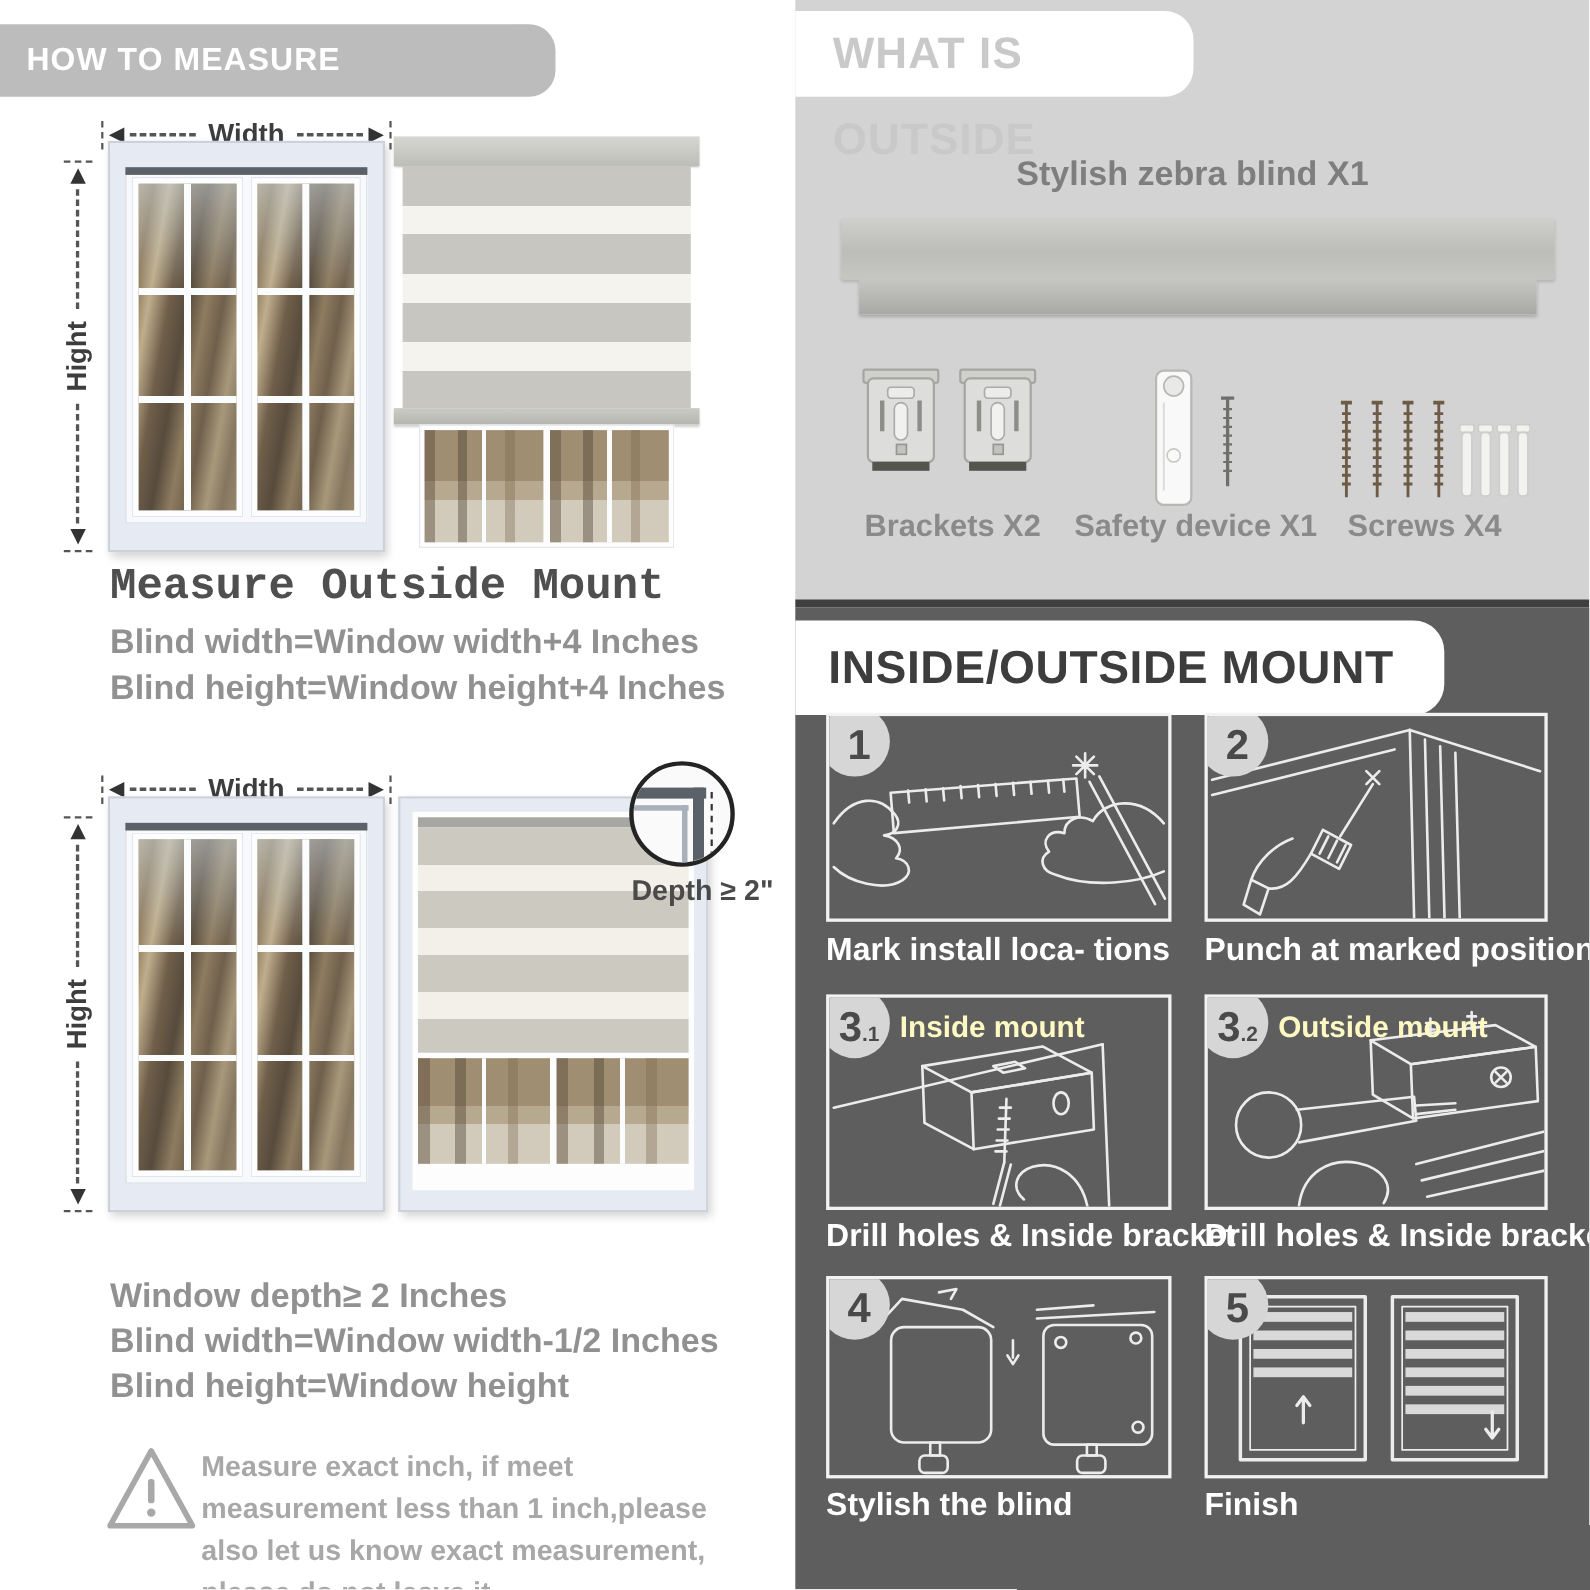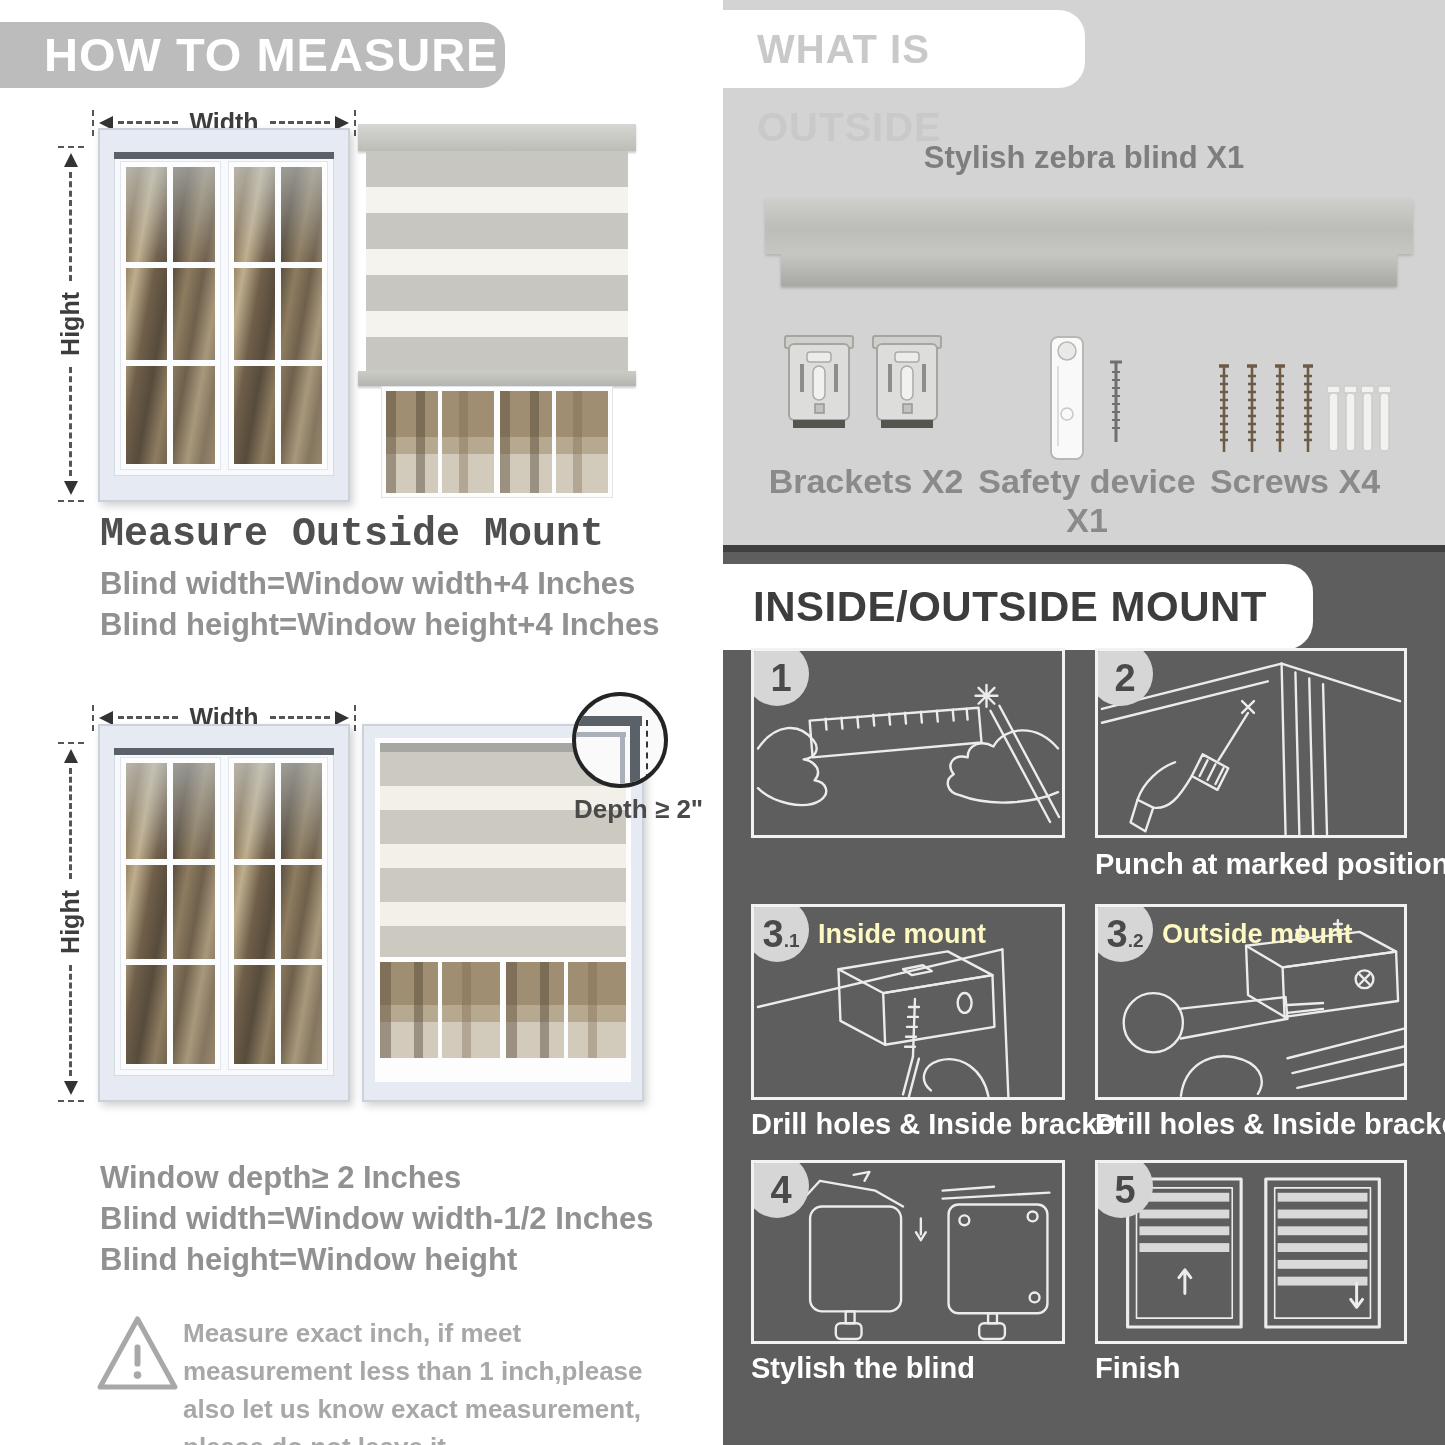--- a/index.html
+++ b/index.html
@@ -2,21 +2,21 @@
 <html><head>
 <meta charset="utf-8">
 <style>
   html,body{margin:0;padding:0;background:#fff;}
   .canvas{position:relative;width:1445px;height:1445px;background:#ffffff;overflow:hidden;
           font-family:"Liberation Sans",sans-serif;}
   .abs{position:absolute;}
 
   
   .htm-bar{left:0;top:22px;width:505px;height:66px;background:#bcbcbc;border-radius:0 24px 24px 0;
-           color:#ffffff;font-size:47px;font-weight:bold;line-height:66px;padding-left:44px;
+           color:#ffffff;font-size:29px;font-weight:bold;line-height:66px;padding-left:24px;
            letter-spacing:1px;box-sizing:border-box;}
 
   
   .harrow{display:flex;align-items:center;gap:5px;}
   .tick{width:0;height:26px;border-left:2px dashed #555;}
   .dashline{flex:1;height:0;border-top:3px dashed #555;}
   .ah{width:0;height:0;border-top:7px solid transparent;border-bottom:7px solid transparent;}
   .ah-l{border-right:14px solid #333;}
   .ah-r{border-left:14px solid #333;}
   .dimlab{font-size:25px;font-weight:bold;color:#3d3d3d;padding:0 6px;}
@@ -86,21 +86,21 @@
   .inc-bar{position:absolute;left:0;top:10px;width:362px;height:78px;background:#ffffff;border-radius:0 26px 26px 0;
            color:#c9c9c9;font-size:40px;font-weight:bold;line-height:78px;padding-left:34px;
            letter-spacing:1px;box-sizing:border-box;}
   .product{position:absolute;left:0;right:0;top:140px;text-align:center;font-size:31px;font-weight:bold;color:#7e7e7e;}
   .cas-main{position:absolute;left:42px;top:198px;width:648px;height:56px;border-radius:2px;
             background:linear-gradient(180deg,#cfcfcb 0,#bcbcb8 55%,#c6c6c2 100%);
             box-shadow:0 2px 3px rgba(0,0,0,.15);}
   .cas-strip{position:absolute;left:58px;top:254px;width:616px;height:32px;
              background:linear-gradient(180deg,#c6c6c2,#a8a8a4);box-shadow:0 2px 3px rgba(0,0,0,.2);}
   .inc-icons{position:absolute;top:330px;}
-  .inc-label{position:absolute;top:462px;width:240px;text-align:center;font-size:34px;font-weight:bold;color:#8a8a8a;}
+  .inc-label{position:absolute;top:462px;width:240px;text-align:center;font-size:28px;font-weight:bold;color:#8a8a8a;}
 
   
   .divider{left:723px;top:545px;width:722px;height:7px;background:#3f3f3f;}
   .mount{left:723px;top:552px;width:792px;height:893px;background:#5e5e5e;}
   .mnt-bar{position:absolute;left:0;top:12px;width:590px;height:86px;background:#ffffff;border-radius:0 28px 28px 0;
            color:#3d3d3d;font-size:42px;font-weight:bold;line-height:86px;padding-left:30px;
            letter-spacing:.5px;box-sizing:border-box;}
   .step{position:absolute;border:3px solid #f2f2f2;overflow:hidden;box-sizing:border-box;}
   .step svg{display:block;width:100%;height:100%;}
   .badge{position:absolute;left:-9px;top:-9px;width:64px;height:64px;border-radius:50%;background:#d6d6d6;
@@ -355,20 +355,21 @@
         <path d="M4,72 L172,30"></path>
         <path d="M186,12 L190,185 M200,21 L204,185 M214,27 L218,185 M228,33 L232,185"></path>
         <path d="M146,50 l12,12 M158,50 l-12,12"></path>
         <path d="M152,62 L122,110"></path>
         <path d="M106,104 L132,118 L121,140 L95,126 Z"></path>
         <path d="M111,110 l-8,16 M119,114 l-8,16 M127,118 l-8,16"></path>
         <path d="M95,126 C82,148 72,160 56,158 L40,150 C46,132 62,118 78,112"></path>
         <path d="M56,158 L48,182 M40,150 L33,173 M48,182 L33,173"></path>
       </svg>
     </div>
+    <div class="cap" style="left:28px;top:296px;">Mark install loca- tions</div>
     <div class="cap" style="left:372px;top:296px;">Punch at  marked position</div>
 
     <div class="step" style="left:28px;top:352px;width:314px;height:196px;">
       <div class="badge">
           <span>3</span>
           <span class="sub">.1</span>
         </div>
       <div class="step-label">Inside mount</div>
       <svg viewBox="0 0 310 190" class="lineart">
         <path d="M4,100 L250,42"></path>

